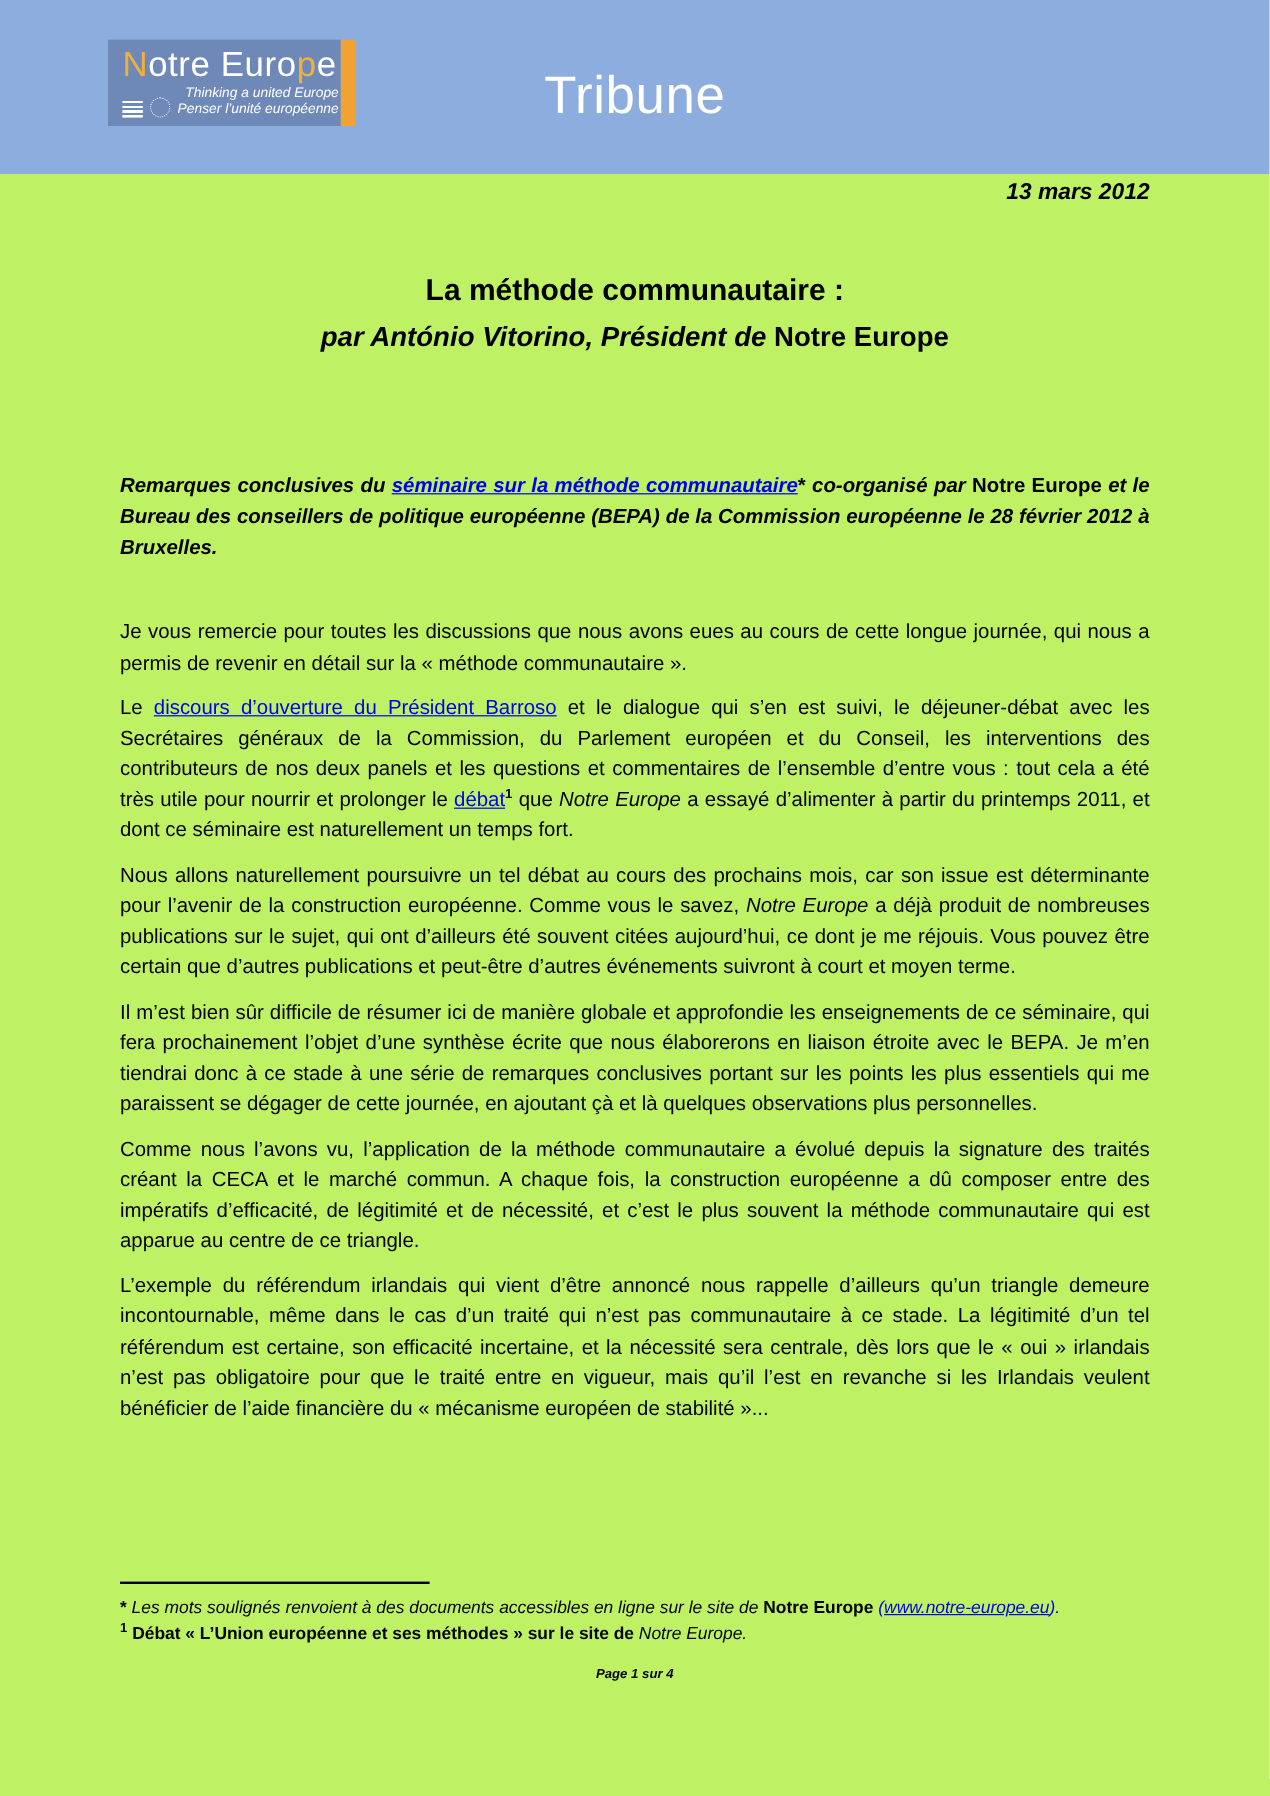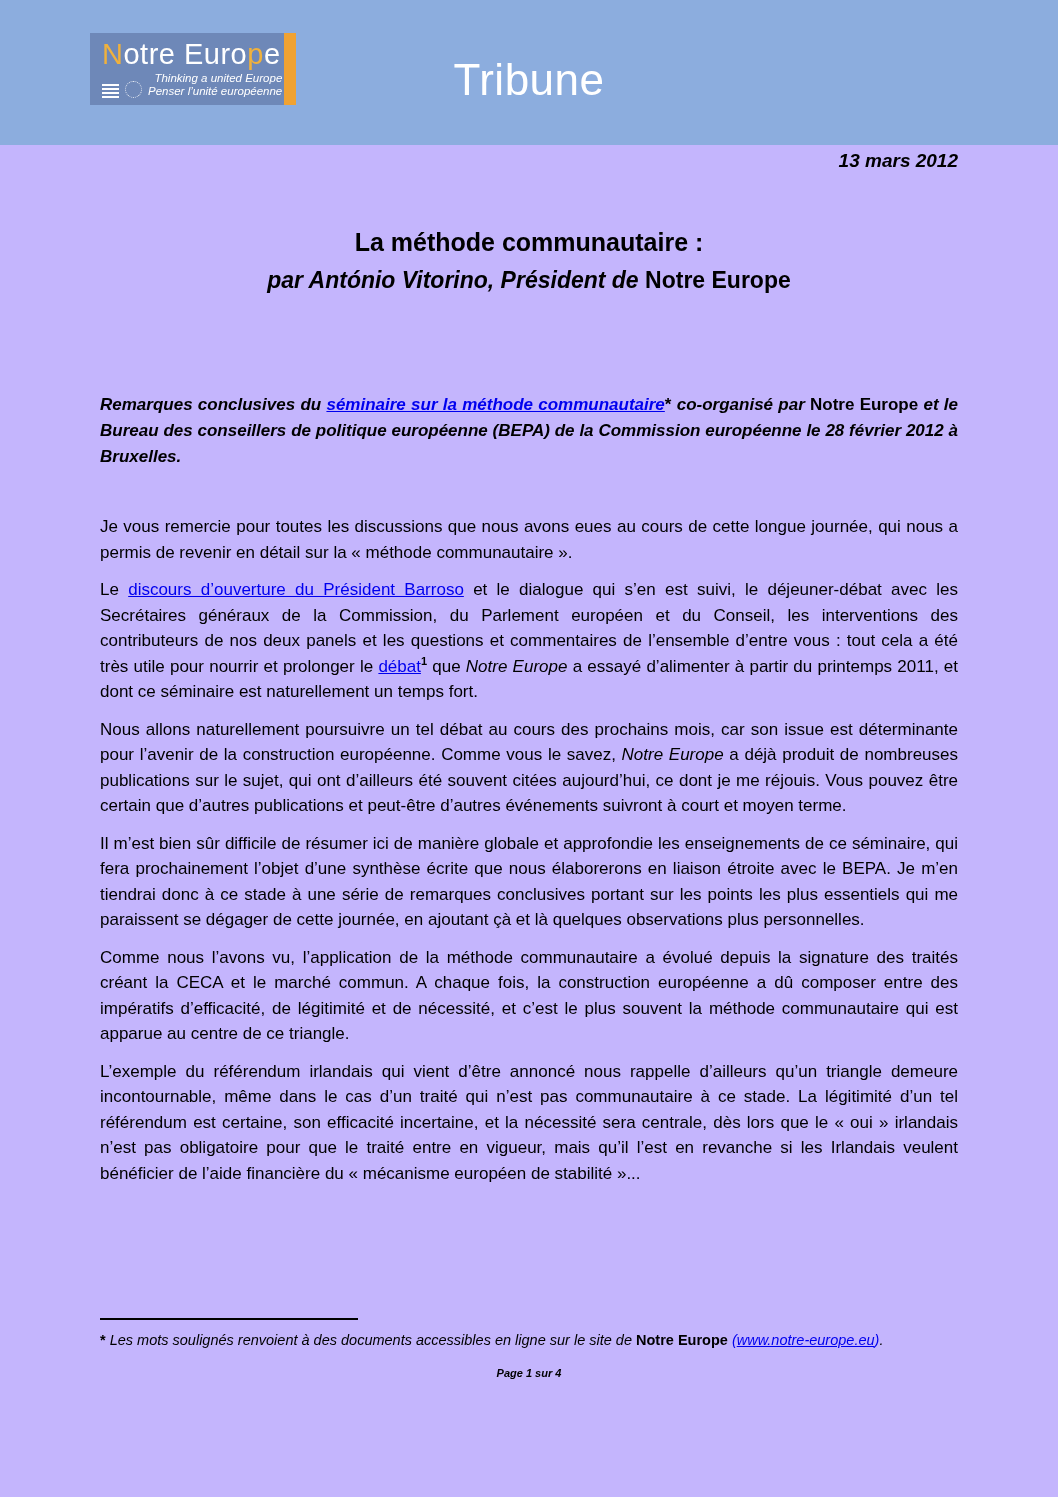--- a/index.html
+++ b/index.html
@@ -1,18 +1,18 @@
 <!DOCTYPE html>
 <html><head>
 <meta charset="utf-8">
 <style>
   html,body { margin:0; padding:0; background:#e9e9e9; }
   .page {
     position:relative; width:1058px; height:1497px; margin:0 auto;
-    background:#c4b5fd; overflow:hidden;
+    background:#bef264; overflow:hidden;
     font-family:"Liberation Sans","DejaVu Sans",sans-serif; color:#000;
   }
 
   
   .banner { position:absolute; top:0; left:0; width:1058px; height:145px; background:#8cadde; }
   .banner-title {
     position:absolute; top:58px; left:0; width:100%; text-align:center;
     color:#ffffff; font-size:44px; font-weight:normal; letter-spacing:0.5px; line-height:1;
   }
   .logo-wrap { position:absolute; left:90px; top:33px; display:flex; }
@@ -104,16 +104,17 @@
 
     <p>Comme nous l’avons vu, l’application de la méthode communautaire a évolué depuis la signature des traités créant la CECA et le marché commun. A chaque fois, la construction européenne a dû composer entre des impératifs d’efficacité, de légitimité et de nécessité, et c’est le plus souvent la méthode communautaire qui est apparue au centre de ce triangle.</p>
 
     <p>L’exemple du référendum irlandais qui vient d’être annoncé nous rappelle d’ailleurs qu’un triangle demeure incontournable, même dans le cas d’un traité qui n’est pas communautaire à ce stade. La légitimité d’un tel référendum est certaine, son efficacité incertaine, et la nécessité sera centrale, dès lors que le « oui » irlandais n’est pas obligatoire pour que le traité entre en vigueur, mais qu’il l’est en revanche si les Irlandais veulent bénéficier de l’aide financière du « mécanisme européen de stabilité »...</p>
 
   </div>
 
   <div class="footnotes">
     <div class="fn-rule"></div>
     <p class="fn fn1"><span class="marker">* </span><span>Les mots soulignés renvoient à des documents accessibles en ligne sur le site de </span><span class="upright">Notre Europe </span><span class="blue">(</span><a class="doclink">www.notre-europe.eu</a><span class="blue">)</span><span>.</span></p>
+    <p class="fn fn2"><sup class="fnref">1</sup><span> Débat « L’Union européenne et ses méthodes » sur le site de </span><span class="org">Notre Europe.</span></p>
     <div class="pagenum">Page 1 sur 4</div>
   </div>
 
 </div>
 
 </body></html>

